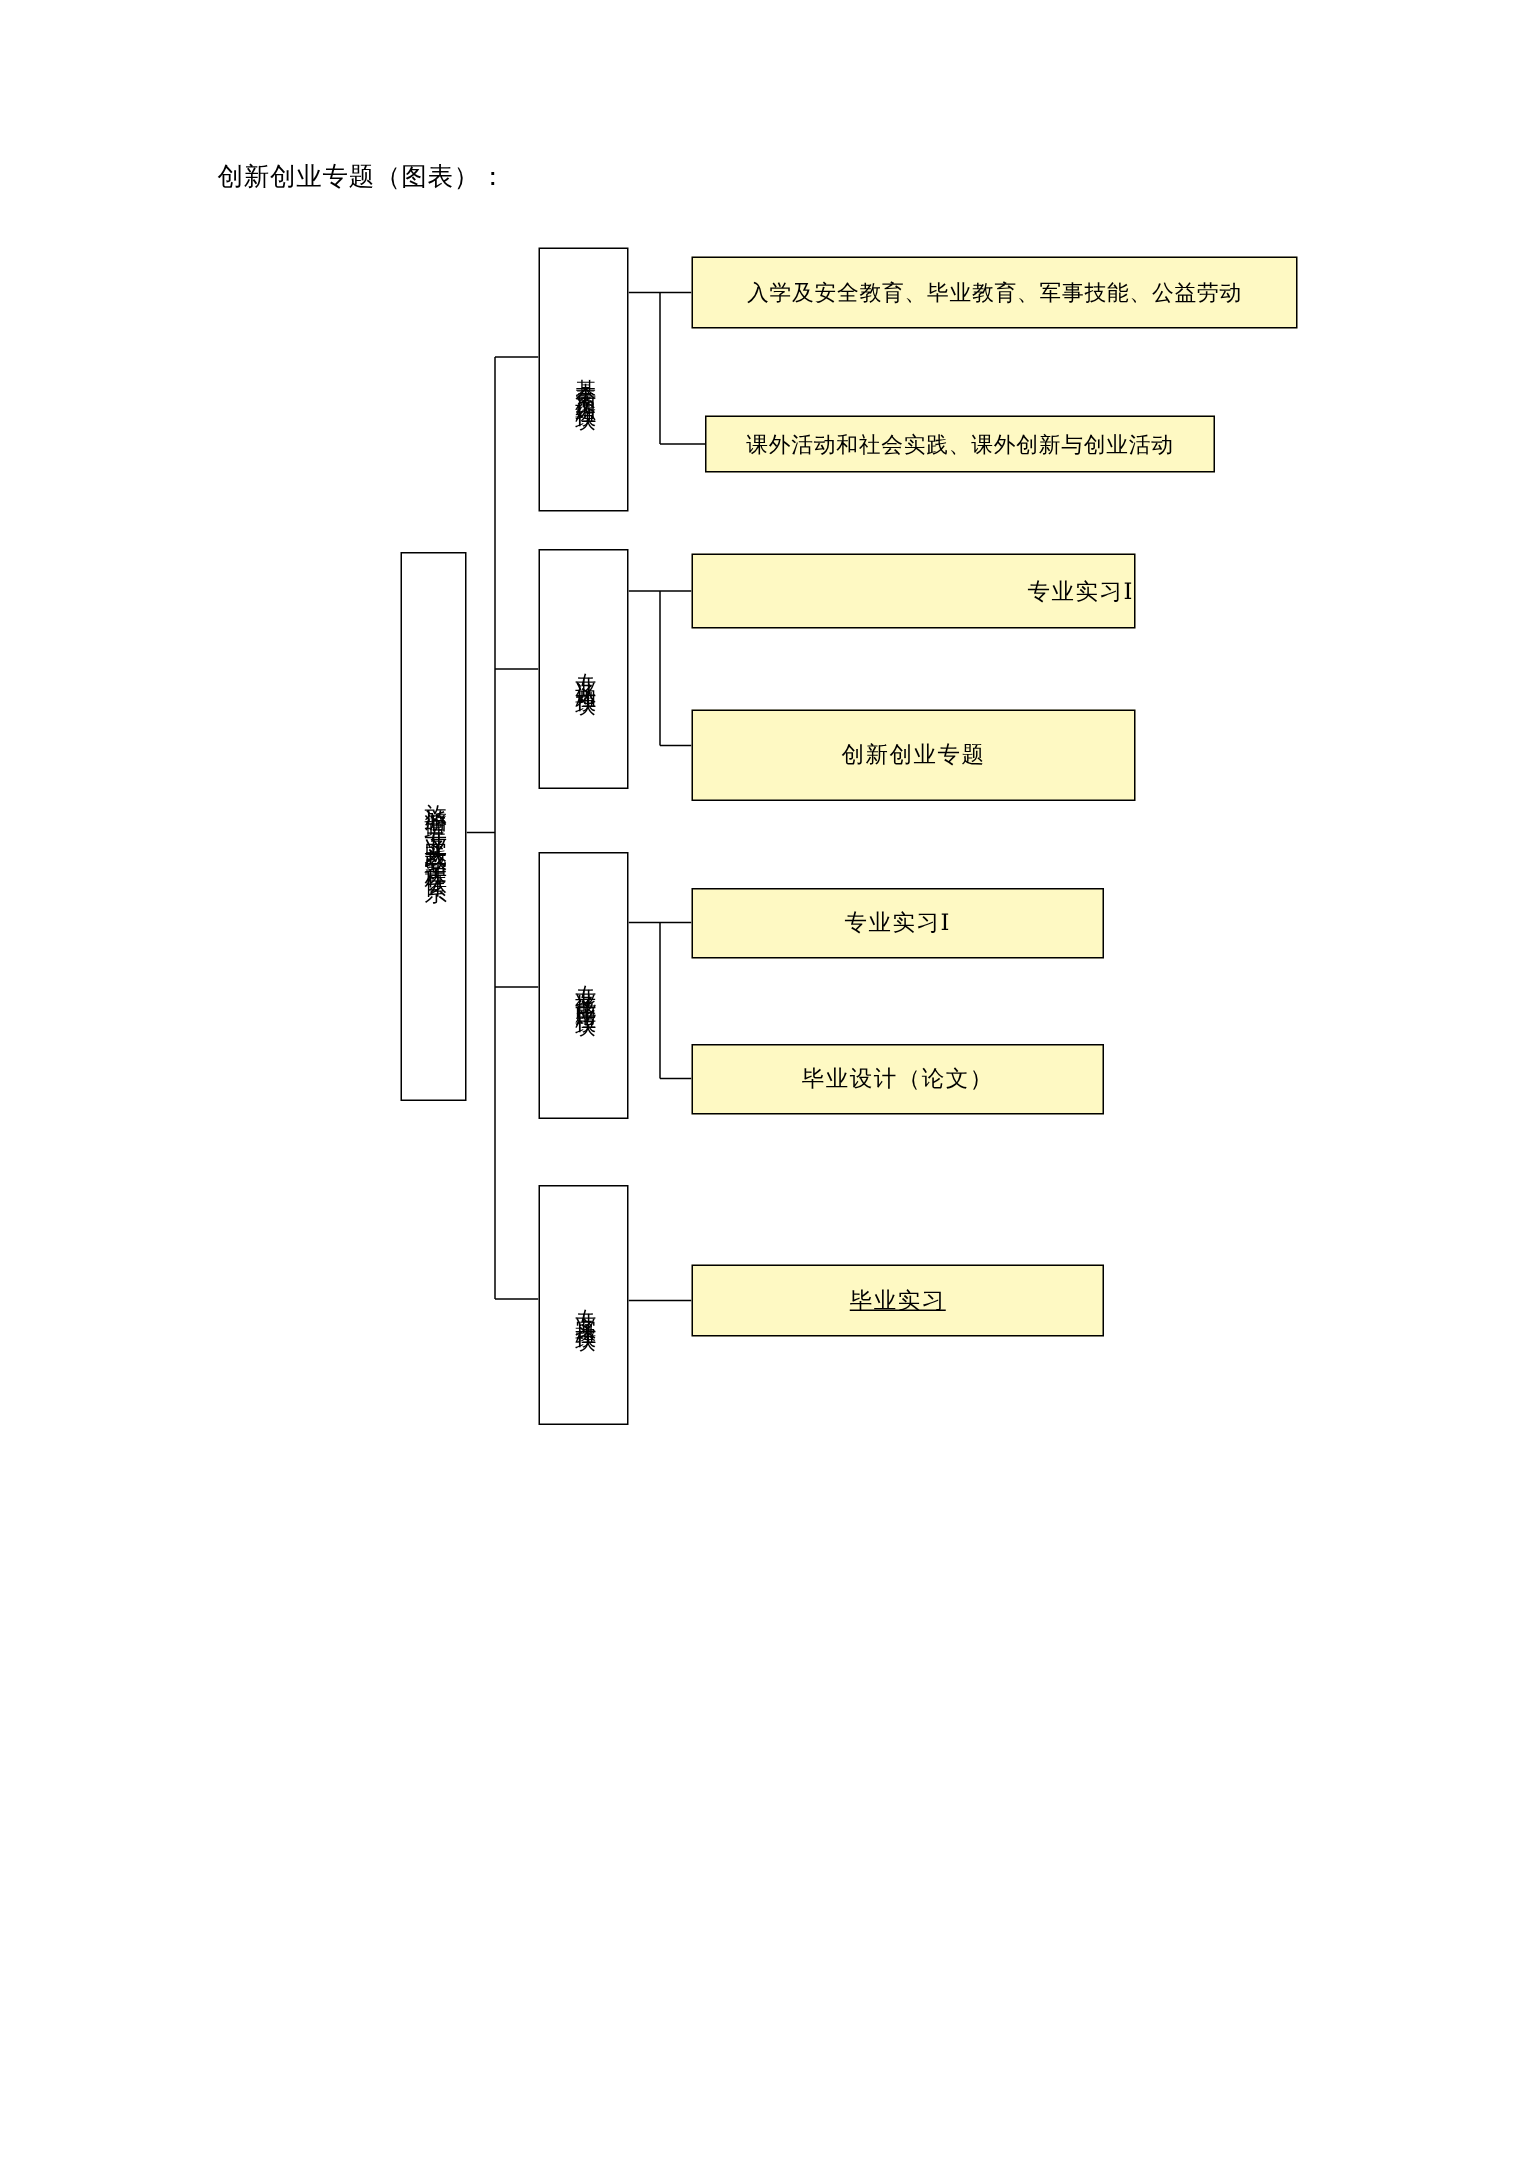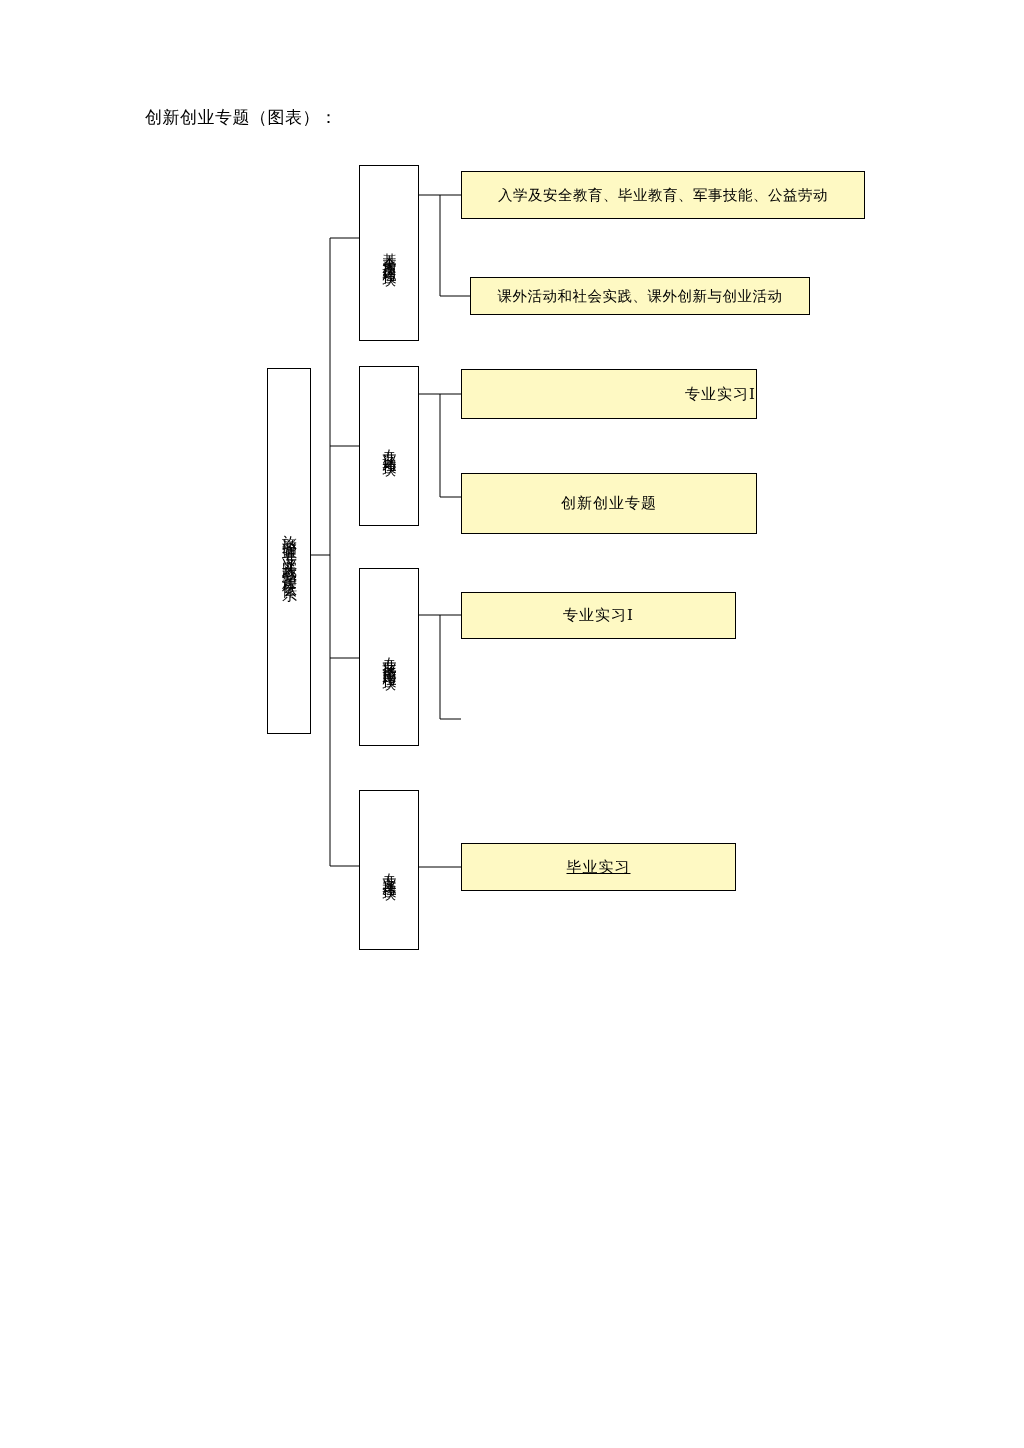--- a/index.html
+++ b/index.html
@@ -150,20 +150,23 @@
   <div class="box" style="left:461px; top:473px; width:296px; height:61px;">
     <span class="leaf-text">创新创业专题</span>
   </div>
 
   <div class="vbox" style="left:359px; top:568px; width:60px; height:178px;">
     <span class="vtext">专业技能应用模块</span>
   </div>
   <div class="box" style="left:461px; top:592px; width:275px; height:47px;">
     <span class="leaf-text">专业实习Ⅰ</span>
   </div>
+  <div class="box" style="left:461px; top:696px; width:275px; height:47px;">
+    <span class="leaf-text">毕业设计（论文）</span>
+  </div>
 
   <div class="vbox" style="left:359px; top:790px; width:60px; height:160px;">
     <span class="vtext">专业实操模块</span>
   </div>
   <div class="box" style="left:461px; top:843px; width:275px; height:48px;text-decoration:underline;">
     <span class="leaf-text">毕业实习</span>
   </div>
 
 </div>
 

